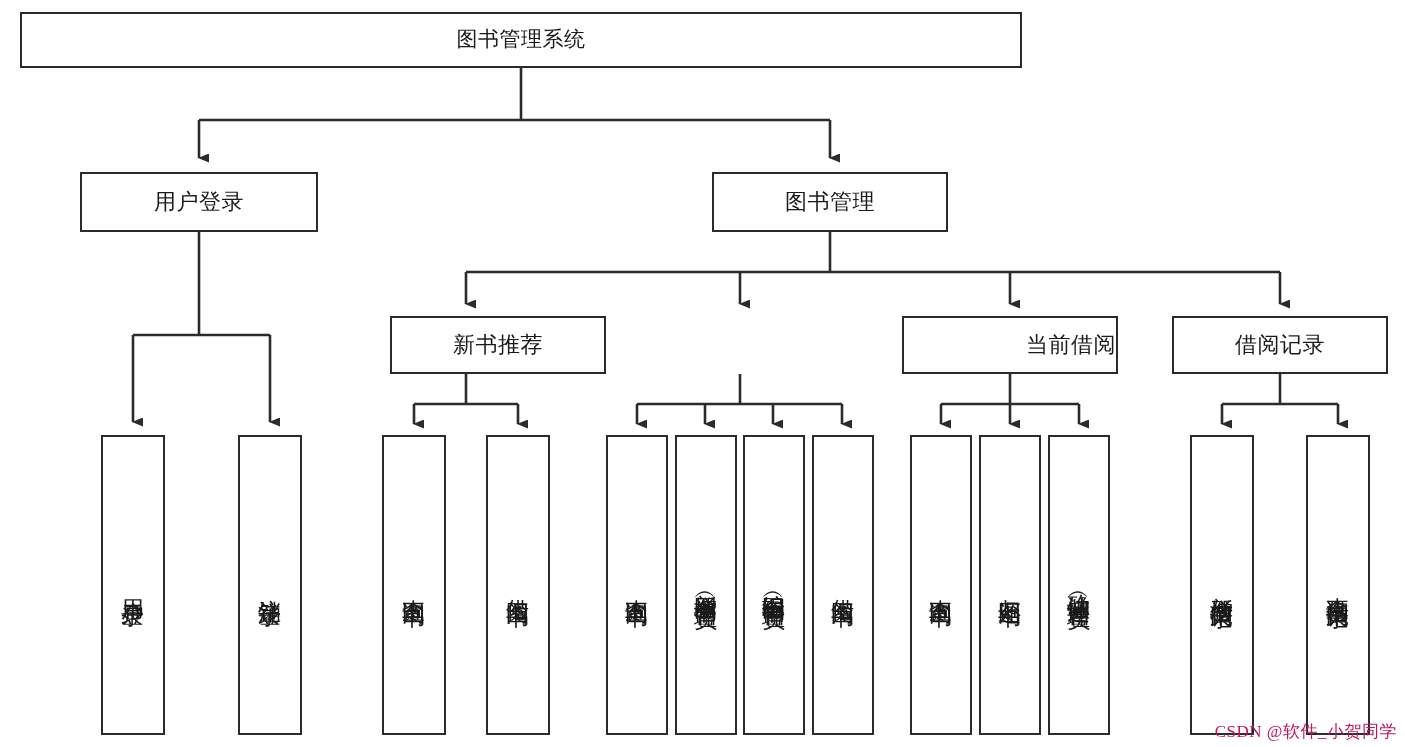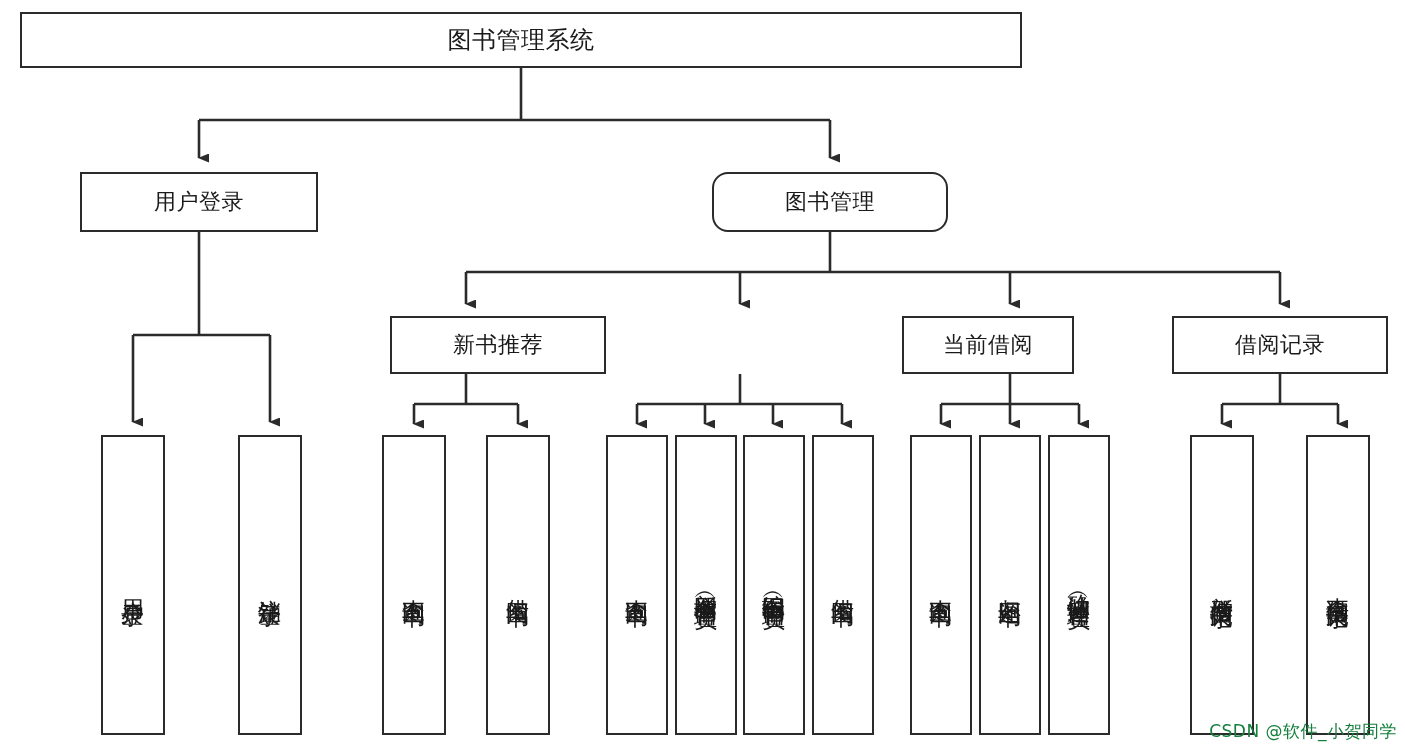--- a/index.html
+++ b/index.html
@@ -41,45 +41,46 @@
     text-align: center;
     line-height: 1.12;
     letter-spacing: 0.5px;
     white-space: pre-line;
   }
   
   .node.h .node-label {
     font-size: 22px;
   }
   .node.root .node-label {
-    font-size: 24px;
+    font-size: 21px;
   }
   
   .node.v {
     align-items: center;
     justify-content: center;
     padding: 6px 0;
   }
   .node.v .node-label {
     writing-mode: vertical-rl;
     text-orientation: upright;
     font-size: 23px;
     line-height: 1.05;
     letter-spacing: 2px;
     max-height: 100%;
   }
   .watermark {
     position: absolute;
     right: 8px;
     bottom: 4px;
     font-size: 17px;
-    color: #15803d;
+    color: #be185d;
     letter-spacing: 0.5px;
     user-select: none;
     white-space: nowrap;
+    font-family: Liberation Serif, serif;
   }
 </style>
 </head>
 <body>
 
 <div id="diagram-root">
 
   <svg class="connectors" viewBox="0 0 1405 747">
     <defs>
       <marker id="arrowhead" markerWidth="9" markerHeight="11" refX="4.5" refY="10" orient="auto" markerUnits="userSpaceOnUse">
@@ -130,28 +131,28 @@
     </g>
   </svg>
 
   <div class="node h root" style="left:20px; top:12px; width:1002px; height:56px;">
     <span class="node-label">图书管理系统</span>
   </div>
 
   <div class="node h" style="left:80px; top:172px; width:238px; height:60px;">
     <span class="node-label">用户登录</span>
   </div>
-  <div class="node h" style="left:712px; top:172px; width:236px; height:60px;border-radius:16px;">
+  <div class="node h" style="left:712px; top:172px; width:236px; height:60px;">
     <span class="node-label">图书管理</span>
   </div>
 
   <div class="node h" style="left:362px; top:316px; width:216px; height:58px;margin-left:28px;">
     <span class="node-label">新书推荐</span>
   </div>
-  <div class="node h" style="left:902px; top:316px; width:172px; height:58px;">
+  <div class="node h" style="left:902px; top:316px; width:216px; height:58px;justify-content:flex-end;">
     <span class="node-label">当前借阅</span>
   </div>
   <div class="node h" style="left:1172px; top:316px; width:216px; height:58px;">
     <span class="node-label">借阅记录</span>
   </div>
 
   <div class="node v" style="left:101px; top:435px; width:64px; height:300px;">
     <span class="node-label">用户登录</span>
   </div>
   <div class="node v" style="left:238px; top:435px; width:64px; height:300px;">

